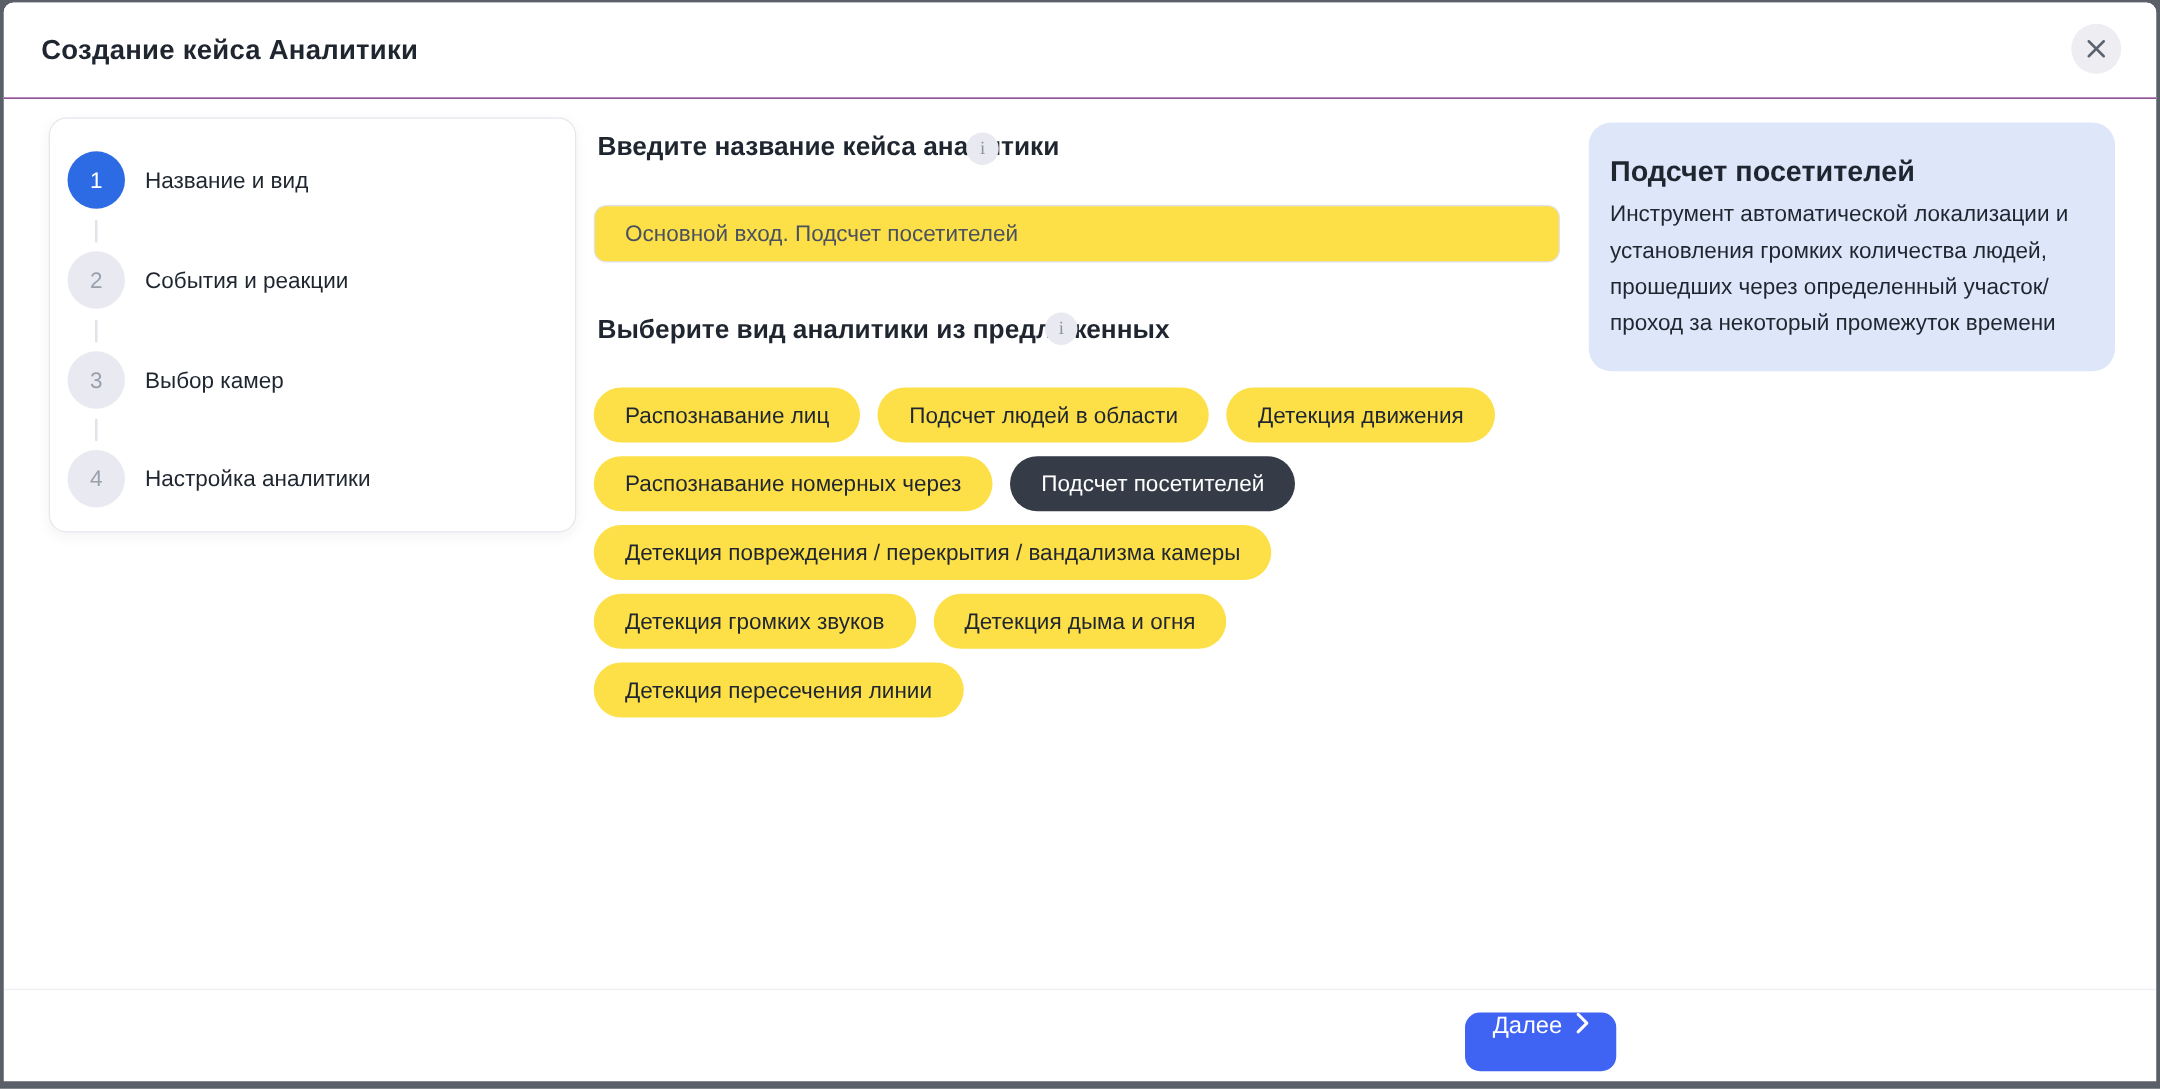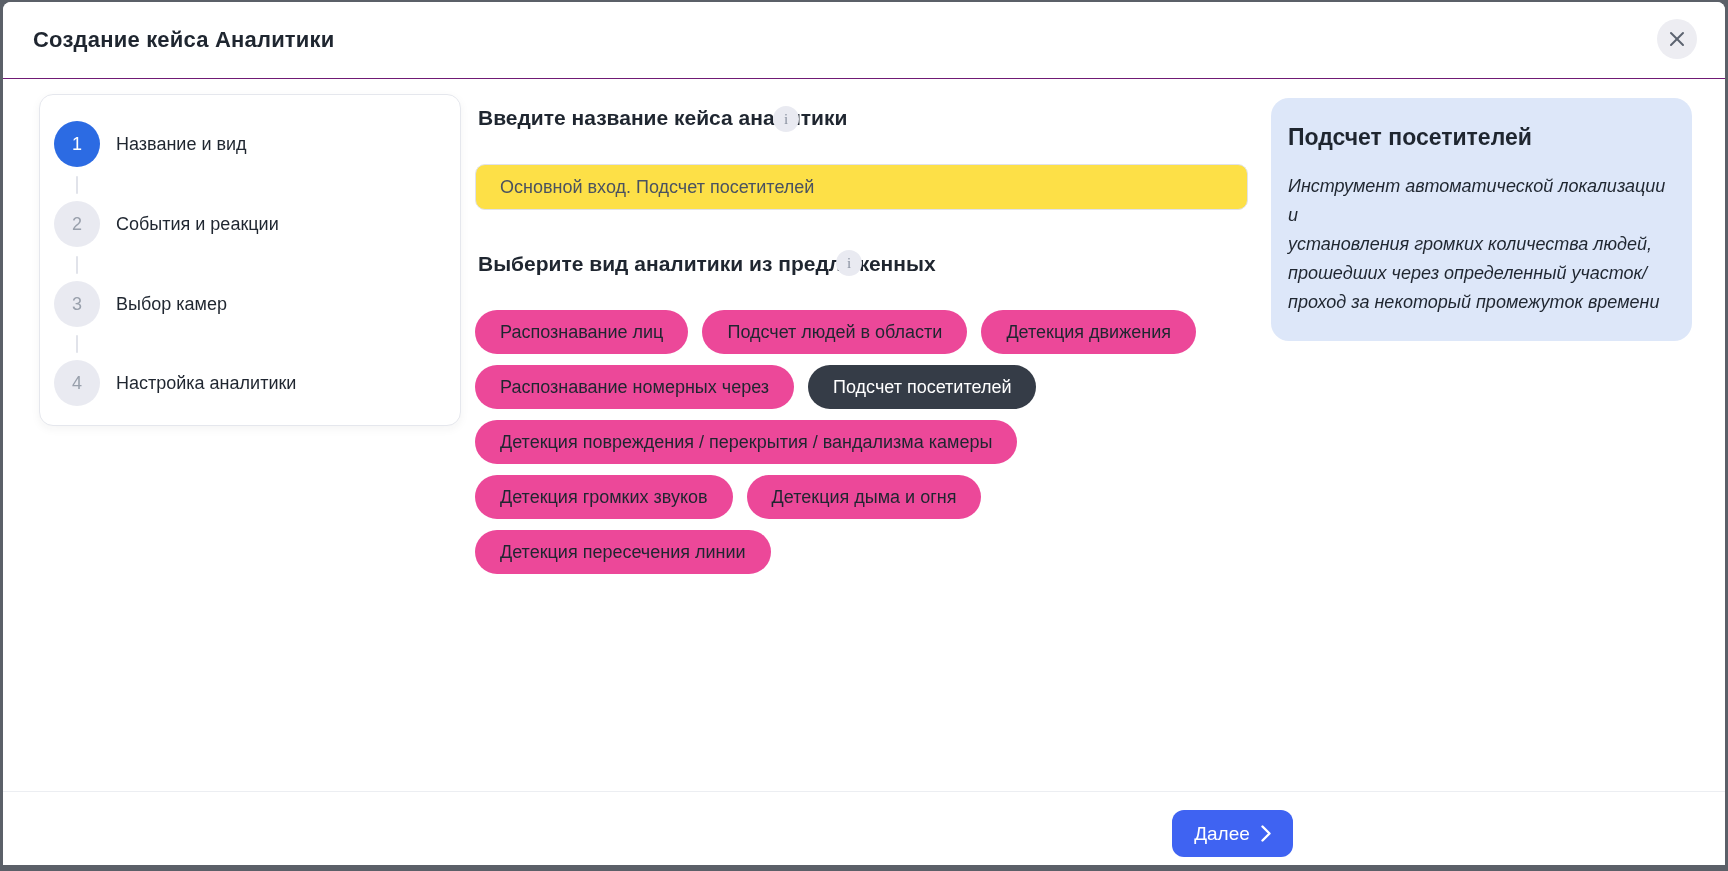--- a/index.html
+++ b/index.html
@@ -72,44 +72,44 @@
     padding: 0 24px; font-size: 18px; color: #4a5260;
     font-family: "Liberation Sans", sans-serif; outline: none;
   }
   .chips {
     position: absolute; left: 472px; top: 308px;
     display: flex; flex-direction: column; gap: 11px;
   }
   .chip-row { display: flex; gap: 14px; }
   .chip {
     height: 44px; border-radius: 22px; border: none; cursor: pointer;
-    background: #ec4899; color: #1f2630;
+    background: #fde047; color: #1f2630;
     padding: 0 25px; font-size: 18px; white-space: nowrap;
     font-family: "Liberation Sans", sans-serif;
     display: flex; align-items: center;
   }
   .chip.selected { background: #353c47; color: #ffffff; }
   
   .info-panel {
     position: absolute; left: 1268px; top: 96px; width: 421px; min-height: 194px;
     background: #dde7f9; border-radius: 18px;
     padding: 26px 22px 24px 17px;
   }
   .info-panel-title { font-size: 23px; font-weight: 700; color: #1f2630; }
-  .info-panel-desc { margin-top: 21px; font-size: 18px; line-height: 29px; color: #1f2630; font-style: italic; }
+  .info-panel-desc { margin-top: 6px; font-size: 18px; line-height: 29px; color: #1f2630; }
   
   .footer-divider {
     position: absolute; left: 0; right: 0; top: 789px; height: 1px; background: #eceef2;
   }
   .next-btn {
     position: absolute; left: 1169px; top: 808px; width: 121px; height: 47px;
     background: #3f63f2; border: none; border-radius: 12px; cursor: pointer;
     color: #fff; font-size: 19px; font-weight: 500;
     font-family: "Liberation Sans", sans-serif;
-    display: flex; align-items: center; justify-content: center; gap: 11px;
+    display: flex; align-items: flex-start; justify-content: center; gap: 11px;
   }
 </style>
 </head>
 <body>
 
 <div class="modal">
 
   <div class="modal-header">
     <div class="modal-title">Создание кейса Аналитики</div>
     <button class="close-btn">

